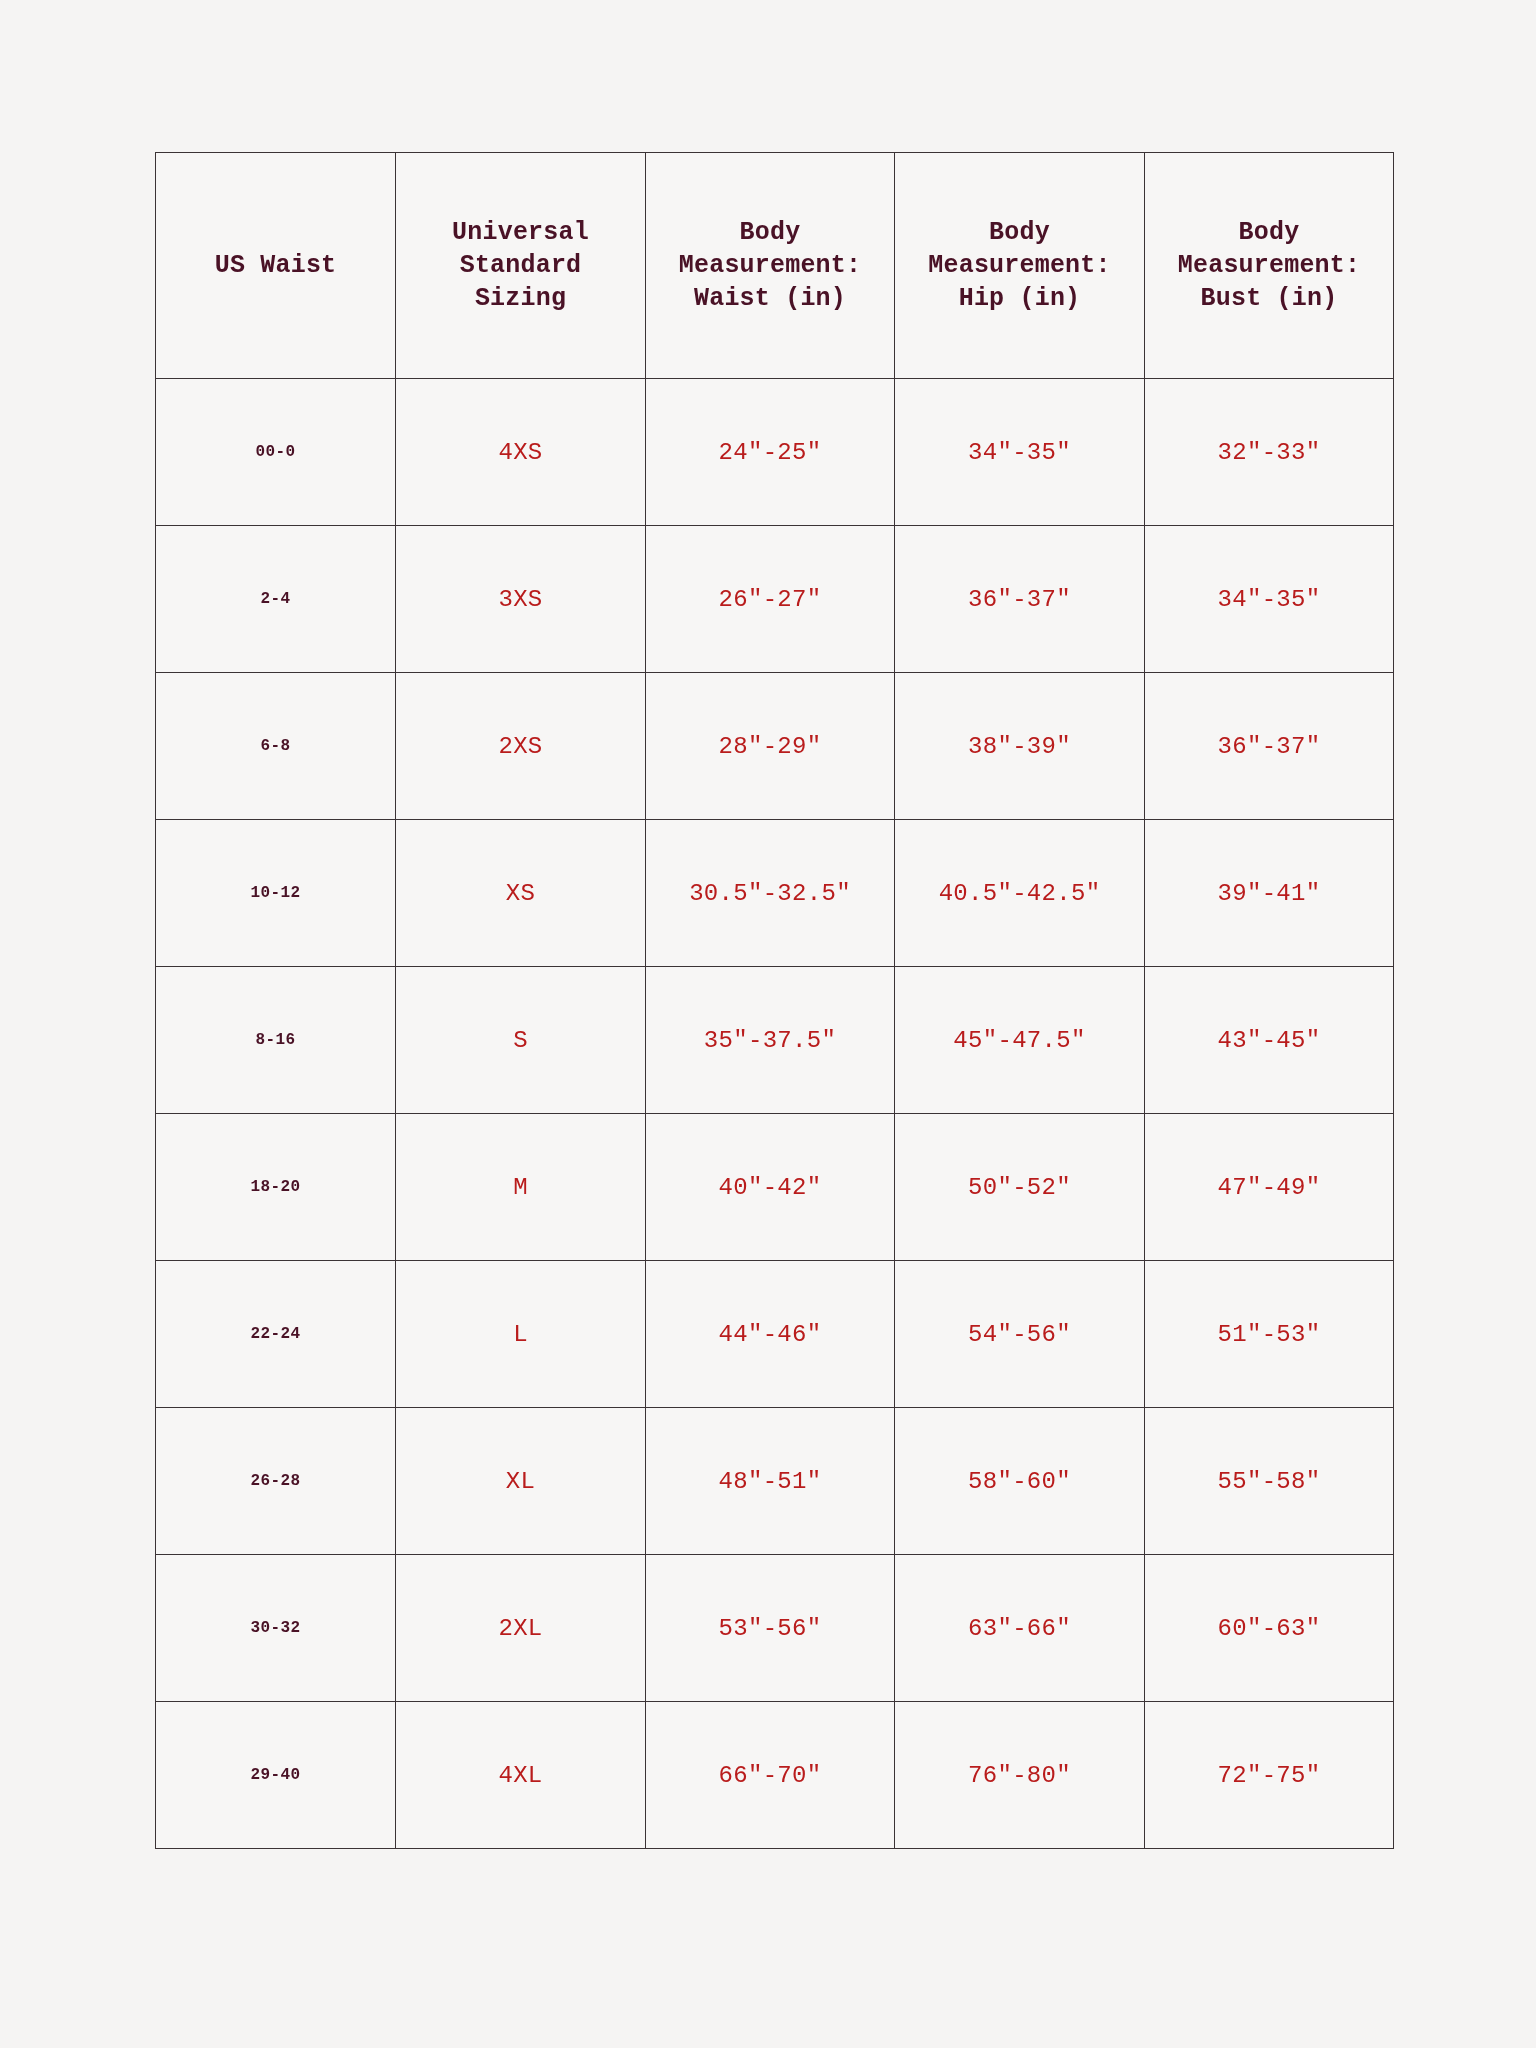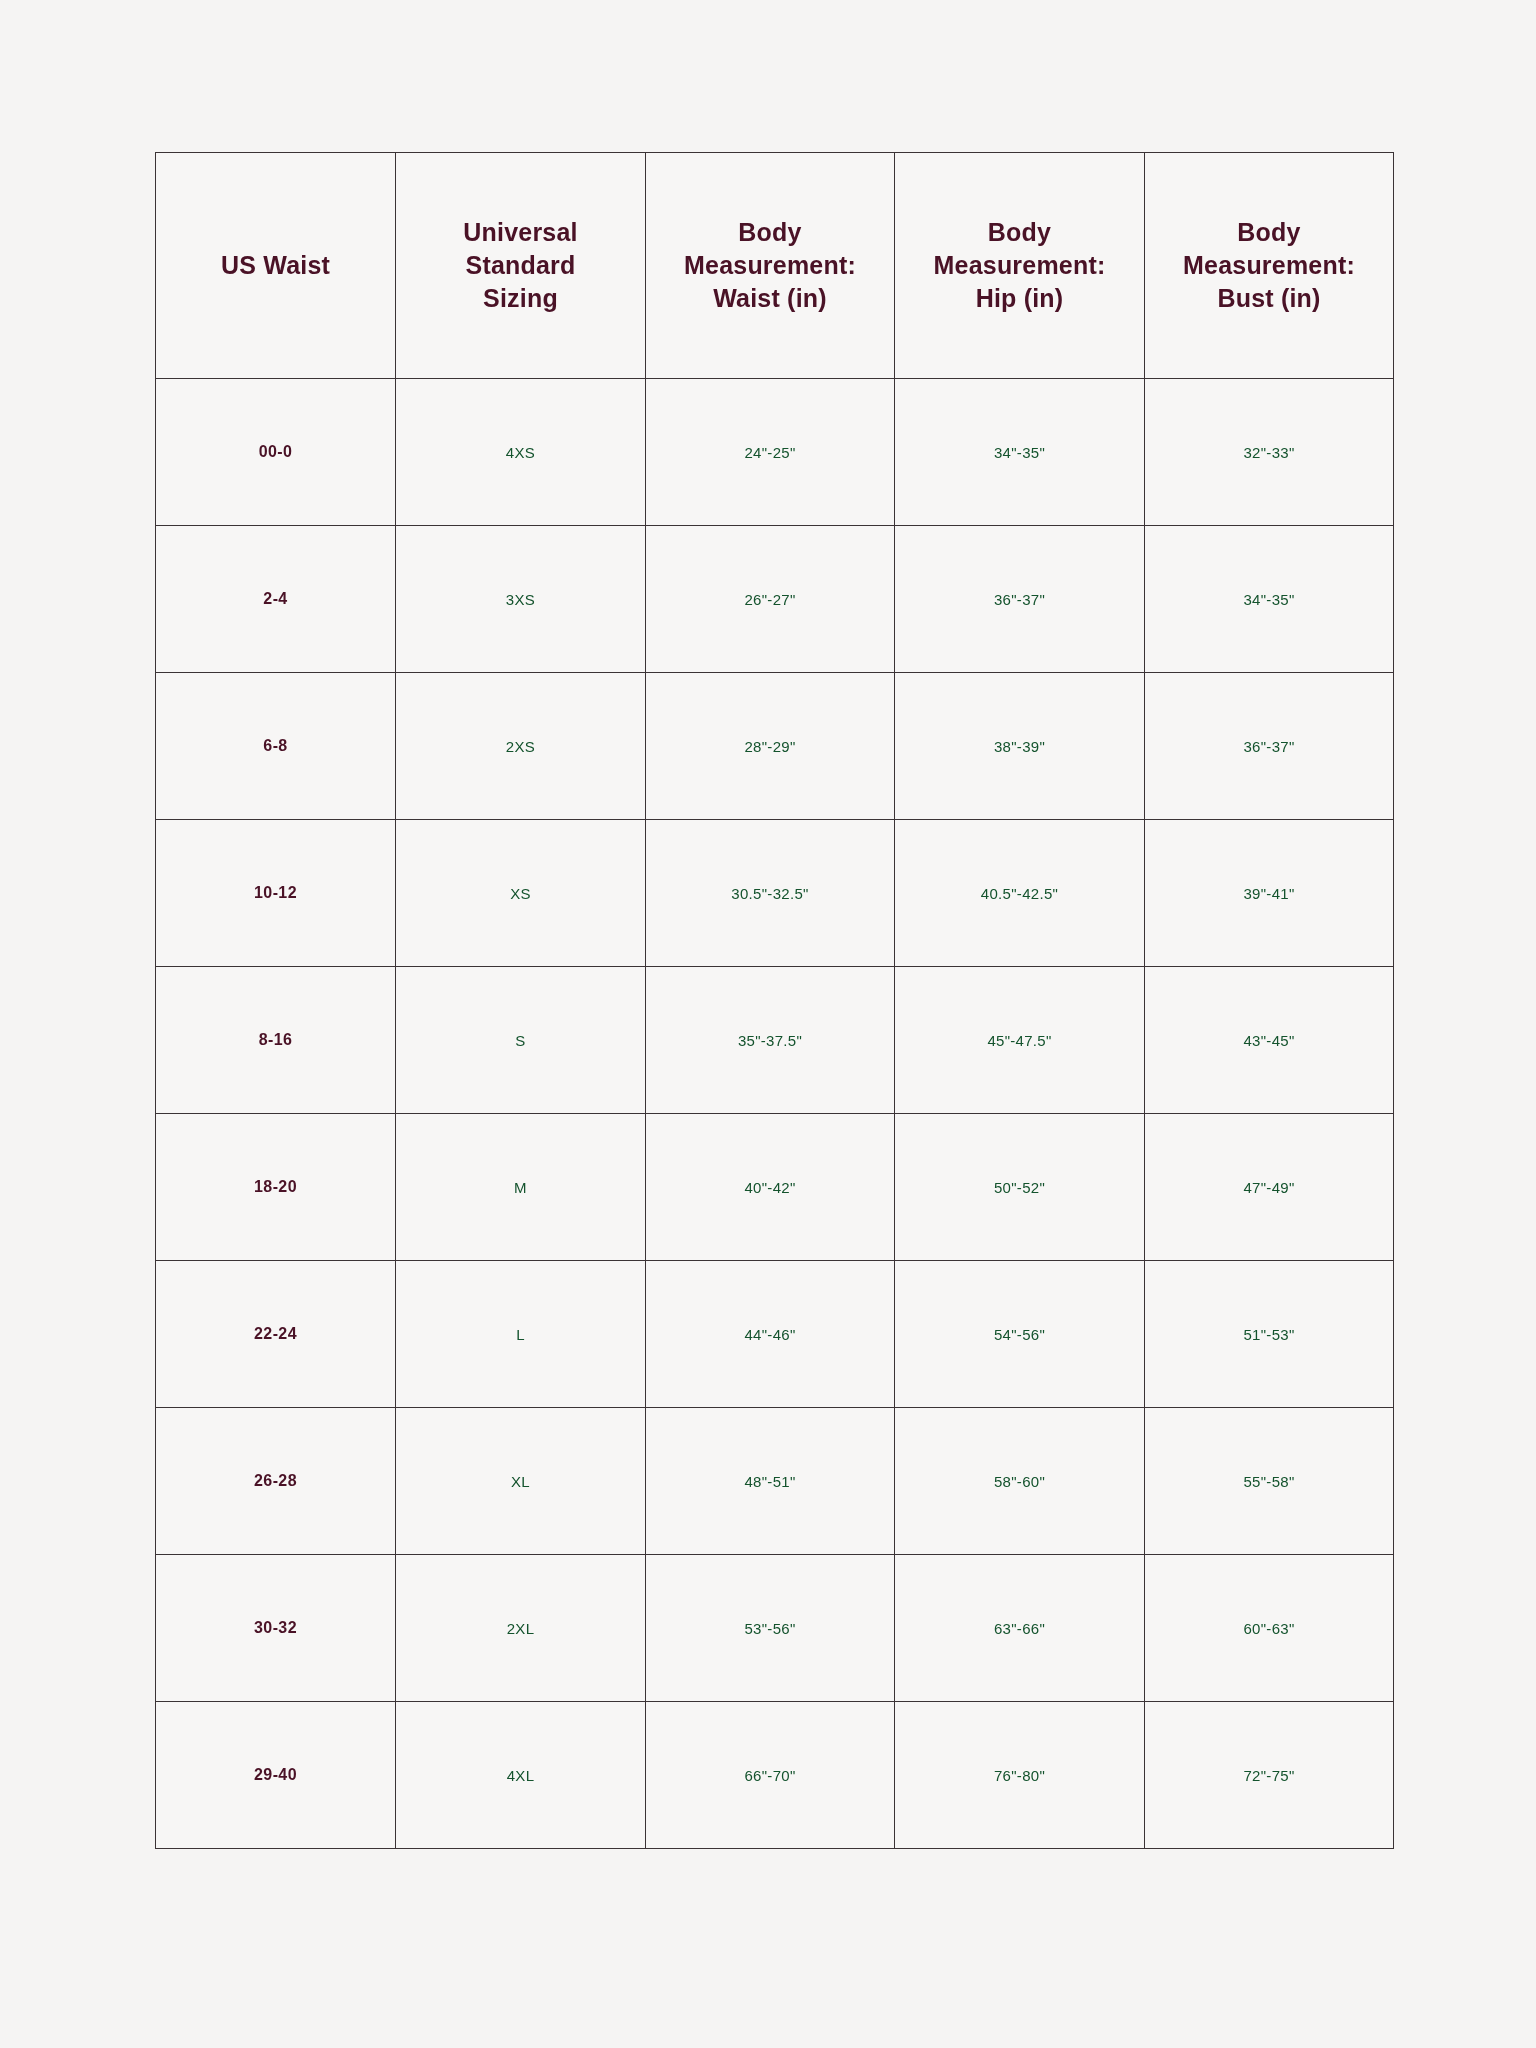--- a/index.html
+++ b/index.html
@@ -42,39 +42,40 @@
   table.size-chart col.c4 { width: 250px; }
   table.size-chart col.c5 { width: 249px; }
 
   table.size-chart th,
   table.size-chart td {
     border: 1px solid #3b3335;
     text-align: center;
     vertical-align: middle;
     padding: 0 6px;
     background: #f7f6f5;
+    font-family: Liberation Mono, monospace;
   }
 
   table.size-chart thead th {
     height: 225px;
     color: #4a1226;
     font-weight: bold;
     font-size: 25px;
     line-height: 1.32;
     letter-spacing: 0.2px;
   }
 
   table.size-chart thead th.head-us {
     font-size: 25px;
   }
 
   table.size-chart tbody td {
     height: 146px;
-    font-size: 15px;
-    color: #14532d;
+    font-size: 24px;
+    color: #b91c1c;
     font-weight: normal;
     letter-spacing: 0.3px;
   }
 
   table.size-chart tbody td.us-col {
     color: #4a1226;
     font-weight: bold;
     font-size: 16px;
     letter-spacing: 0.4px;
   }

